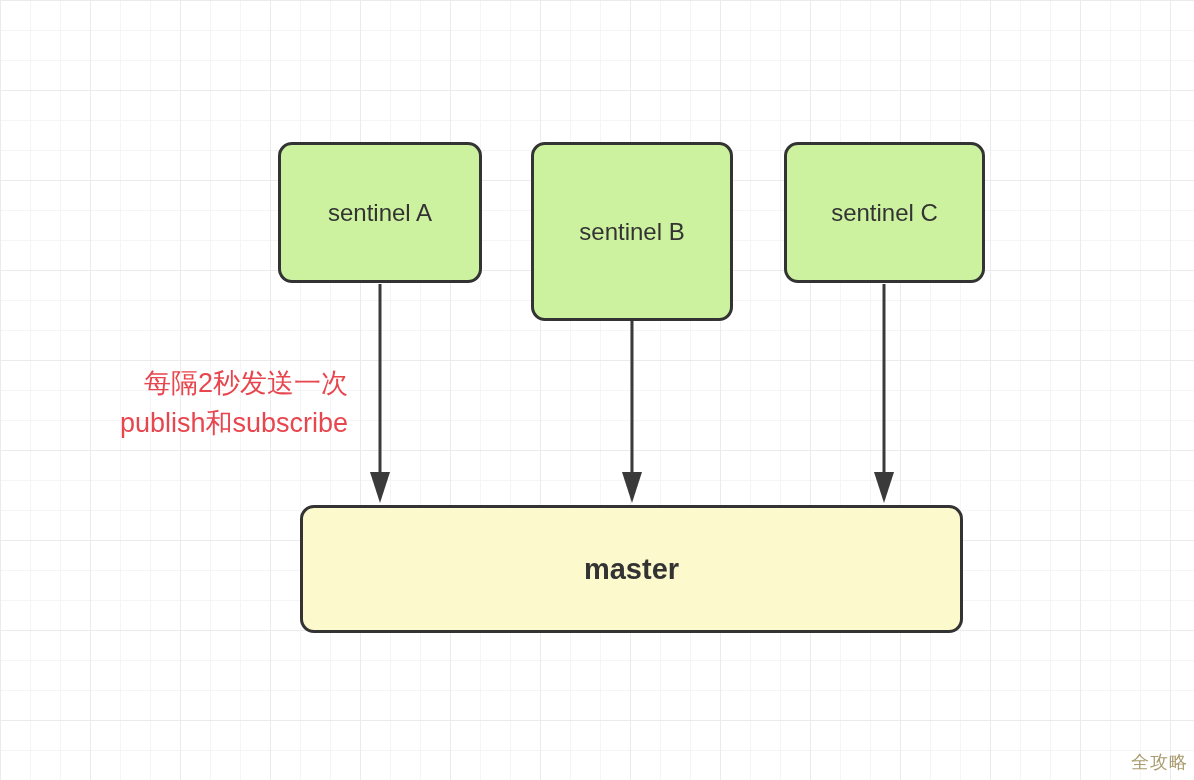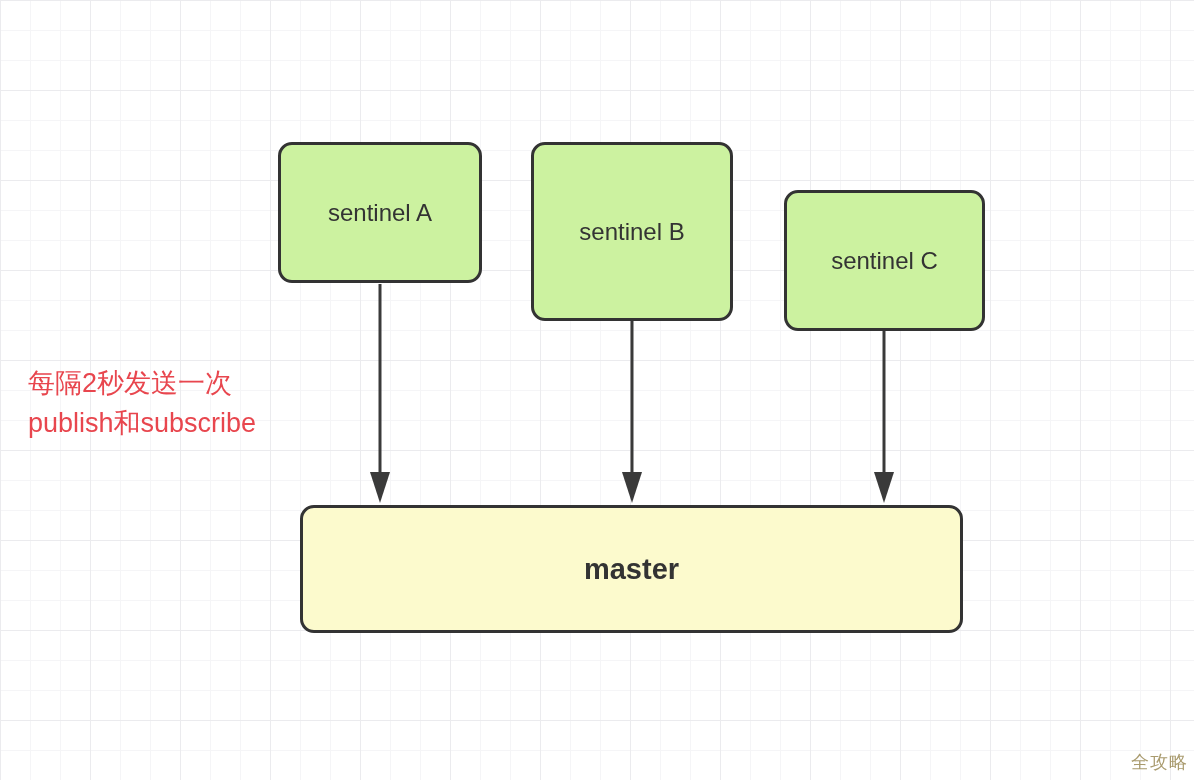--- a/index.html
+++ b/index.html
@@ -30,37 +30,37 @@
     display: flex;
     align-items: center;
     justify-content: center;
     color: #333333;
   }
   .node.green { background: #ccf2a0; }
   .node.yellow { background: #fcfacd; }
 
   #node-sentinel-a { left: 278px; top: 142px; width: 204px; height: 141px; font-size: 24px; }
   #node-sentinel-b { left: 531px; top: 142px; width: 202px; height: 179px; font-size: 24px; }
-  #node-sentinel-c { left: 784px; top: 142px; width: 201px; height: 141px; font-size: 24px; margin-top: 48px; }
+  #node-sentinel-c { left: 784px; top: 142px; width: 201px; height: 141px; font-size: 24px; }
   #node-master     { left: 300px; top: 505px; width: 663px; height: 128px; font-size: 29px; font-weight: bold; }
 
   .arrow-layer {
     position: absolute;
     left: 0; top: 0;
     width: 1194px;
     height: 780px;
     pointer-events: none;
   }
 
   .annotation {
     position: absolute;
     left: 28px;
     top: 363px;
     width: 320px;
-    text-align: left;
+    text-align: right;
     color: #e8464e;
     font-size: 27px;
     line-height: 40px;
     white-space: nowrap;
   }
 
   .watermark {
     position: absolute;
     right: 6px;
     bottom: 6px;

